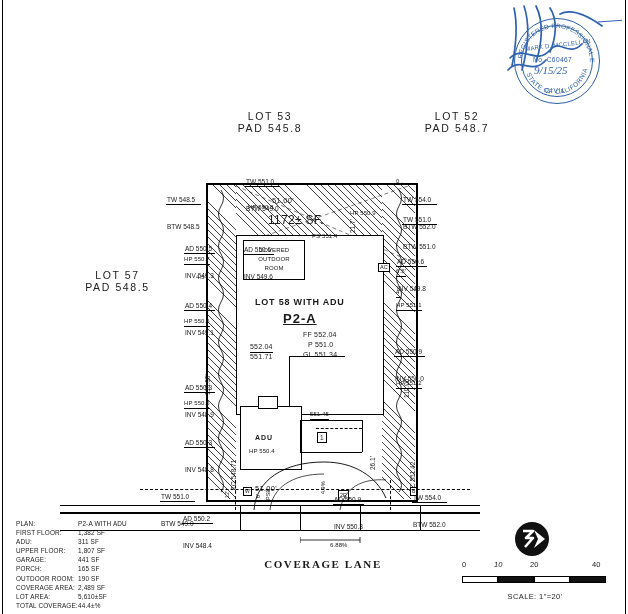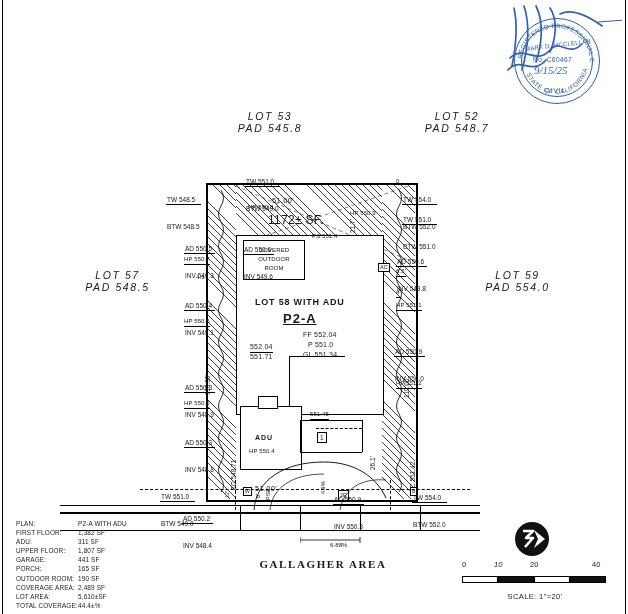--- a/index.html
+++ b/index.html
@@ -2,21 +2,21 @@
 <html><head>
 <meta charset="utf-8">
 <style>
   html,body{margin:0;padding:0;background:#fff;}
   body{width:628px;height:614px;position:relative;overflow:hidden;
        font-family:"Liberation Sans", sans-serif;color:#1a1a1a;}
   #sheet{position:absolute;inset:0;}
   
   .t{position:absolute;white-space:pre;font-size:7px;letter-spacing:.3px;line-height:1.25;}
   .lot{font-size:10.5px;letter-spacing:1.6px;text-align:center;font-family:"Liberation Sans",sans-serif;}
-  .lotwrap{position:absolute;text-align:center;font-style:italic;}
+  .lotwrap{position:absolute;text-align:center;}
   .big{font-size:13px;letter-spacing:1px;font-weight:bold;text-decoration:underline;}
   .mid{font-size:9px;letter-spacing:.8px;font-weight:bold;}
   .sm{font-size:7px;letter-spacing:.2px;}
   .xs{font-size:6px;letter-spacing:.1px;}
   
   .callout{position:absolute;font-size:6.5px;line-height:1.35;white-space:pre;}
   .callout .a{border-bottom:1px solid #000;display:block;padding:0 1px;}
   .callout .b{display:block;padding:0 1px;}
   .uline{border-bottom:1px solid #000;}
   
@@ -99,24 +99,20 @@
     <div class="lot">PAD 545.8</div>
   </div>
   <div class="lotwrap" style="left:402px;top:110px;width:110px;">
     <div class="lot">LOT 52</div>
     <div class="lot">PAD 548.7</div>
   </div>
   <div class="lotwrap" style="left:60px;top:269px;width:115px;">
     <div class="lot">LOT 57</div>
     <div class="lot">PAD 548.5</div>
   </div>
-  <div class="lotwrap" style="left:455px;top:269px;width:125px;">
-    <div class="lot">LOT 59</div>
-    <div class="lot">PAD 554.0</div>
-  </div>
 
   <div class="line hline" style="left:206px;top:183px;width:212px;height:1.5px;"></div>
 
   <div class="line vline" style="left:206px;top:183px;height:318px;width:1.5px;"></div>
 
   <div class="line vline" style="left:416px;top:183px;height:318px;width:1.5px;"></div>
 
   <div class="line hline" style="left:206px;top:500px;width:212px;height:1.5px;"></div>
 
   <div class="hatch" style="left:208px;top:185px;width:28px;height:314px;"></div>
@@ -279,21 +275,21 @@
   <div class="dashv" style="left:390px;top:480px;height:30px;"></div>
   <div class="line vline" style="left:240px;top:505px;height:25px;"></div>
   <div class="line vline" style="left:300px;top:505px;height:25px;"></div>
   <div class="line vline" style="left:360px;top:505px;height:25px;"></div>
   <div class="line vline" style="left:420px;top:505px;height:25px;"></div>
   <svg style="position:absolute;left:300px;top:536px;width:70px;height:10px;">
     <path d="M0,4 L60,4" stroke="#000" stroke-width="0.8"></path>
     <path d="M0,1 L0,7 M60,1 L60,7" stroke="#000" stroke-width="0.8"></path>
   </svg>
 
-  <div id="street">GALLAGHER AREA</div>
+  <div id="street">COVERAGE LANE</div>
 
   <div id="legend">
     <table>
       <tbody>
         <tr>
           <td class="k">PLAN:</td>
           <td>P2-A WITH ADU</td>
         </tr>
         <tr>
           <td class="k">FIRST FLOOR:</td>

